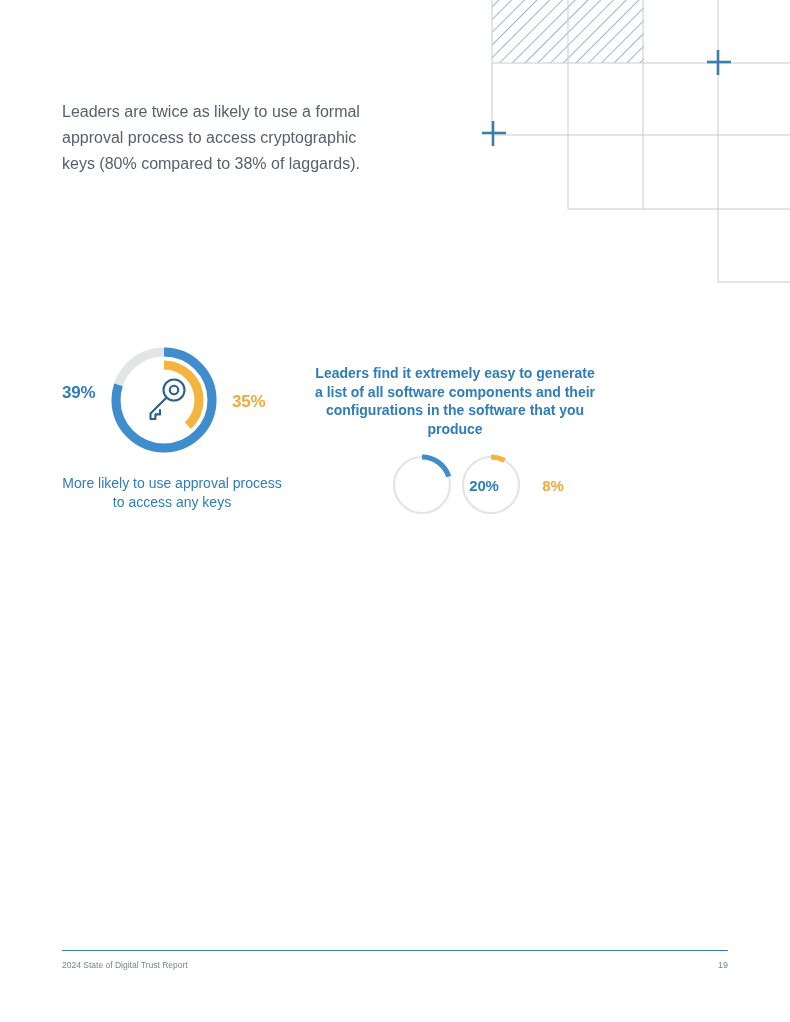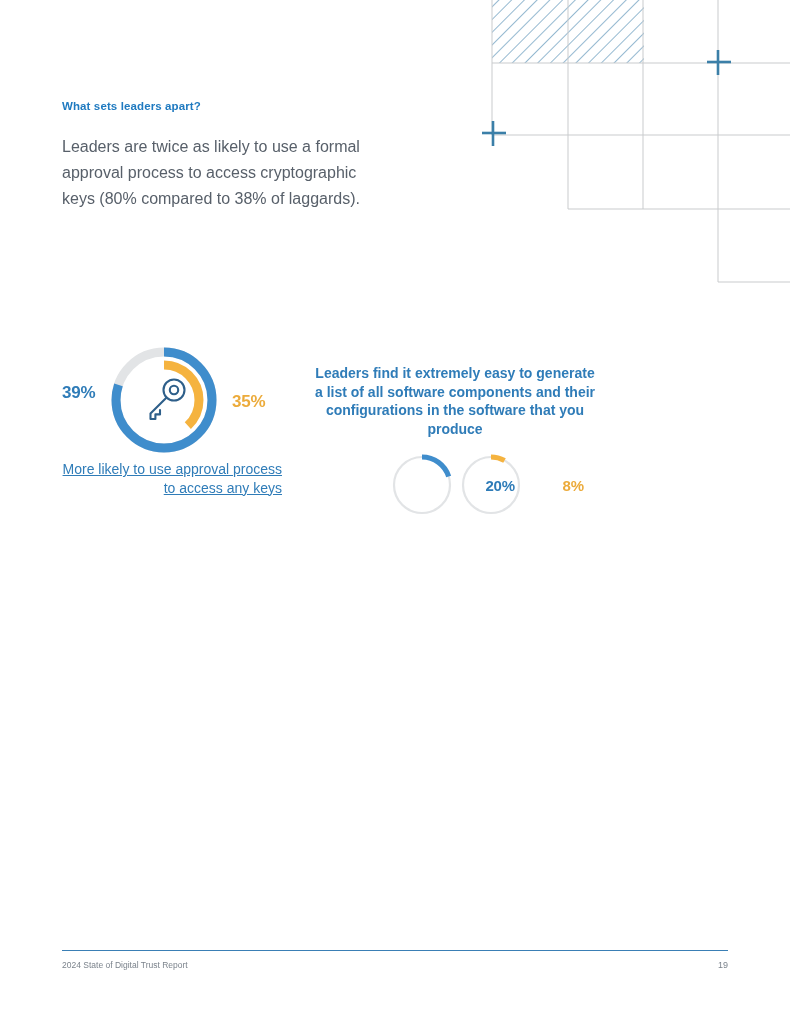--- a/index.html
+++ b/index.html
@@ -94,27 +94,26 @@
     left: 170px;
     top: 50px;
     font-size: 17px;
     font-weight: bold;
     color: #ecab3b;
     letter-spacing: -0.01em;
   }
   .key-caption {
     position: absolute;
     left: 0;
-    top: 118px;
+    top: 132px;
     width: 220px;
-    text-align: right;
+    text-align: center;
     font-size: 14px;
     line-height: 1.33;
     color: #2f7cb8;
-    text-decoration: underline;
   }
 
   
   .sbom-stat {
     position: absolute;
     left: 305px;
     top: 26px;
     width: 300px;
   }
   .sbom-heading {
@@ -136,21 +135,21 @@
     width: 62px;
     height: 62px;
   }
   .mini-donut.blue  { left: 86px; }
   .mini-donut.gold  { left: 155px; }
   .mini-label {
     position: absolute;
     width: 100%;
     top: 50%;
     transform: translateY(-50%);
-    text-align: right;
+    text-align: center;
     font-size: 15px;
     font-weight: bold;
     letter-spacing: -0.01em;
   }
   .mini-donut.blue .mini-label { color: #2f7cb8; }
   .mini-donut.gold .mini-label { color: #ecab3b; }
 
   
   .footer {
     position: absolute;
@@ -205,21 +204,20 @@
       <g stroke="#3b7fa8" stroke-width="2.6">
         <line x1="22" y1="133" x2="46" y2="133"></line>
         <line x1="33" y1="121" x2="33" y2="146"></line>
         <line x1="247" y1="62" x2="271" y2="62"></line>
         <line x1="258" y1="50" x2="258" y2="75"></line>
       </g>
     </svg>
   </div>
 
   <div class="copy-block">
-    <h2 class="section-heading">What sets leaders apart?</h2>
     <p class="para">Leaders are twice as likely to use a formal approval process to access cryptographic keys (80% compared to 38% of laggards).</p>
   </div>
 
   <div class="infographic">
 
     <div class="key-stat">
       <div class="key-donut-row">
 
         <span class="pct-left">39%</span>
 

